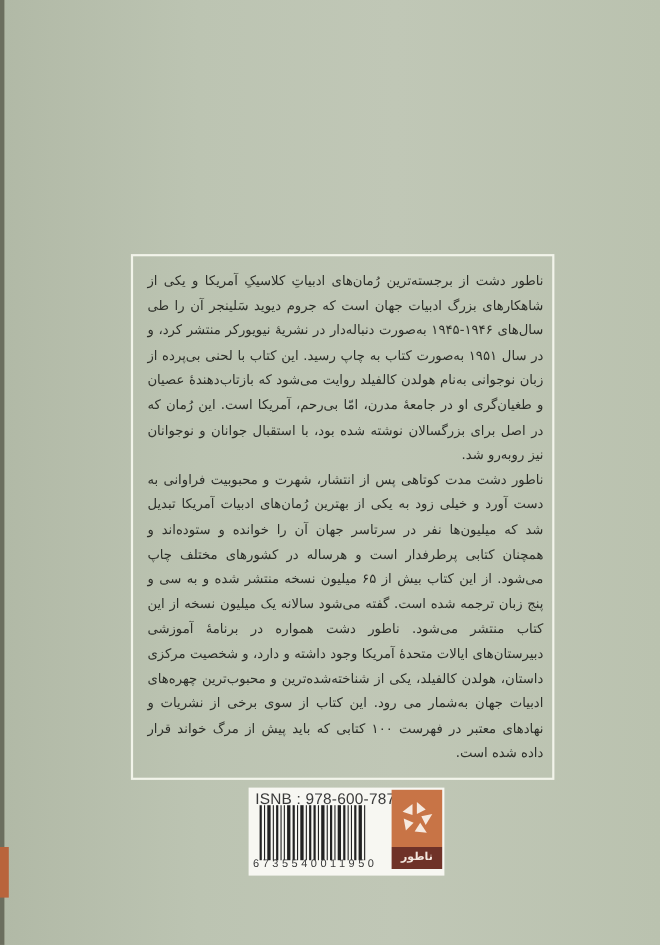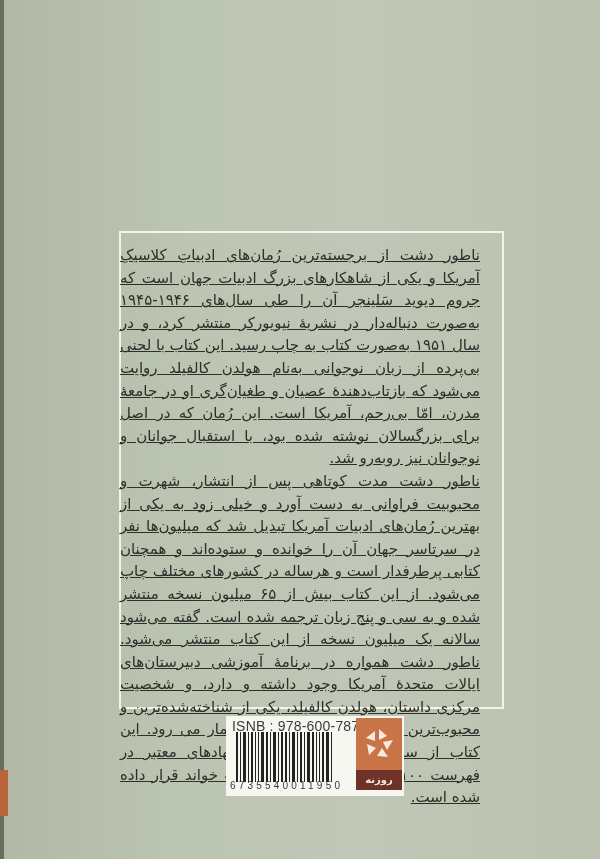--- a/index.html
+++ b/index.html
@@ -20,23 +20,23 @@
     .spine-tab {
       position: absolute; left: 0; top: 770px; width: 8px; height: 46px;
       background: #b9643c;
     }
     .text-box {
       position: absolute; left: 119px; top: 231px; width: 385px; height: 478px;
       border: 2px solid #f2f4ea;
       box-sizing: border-box;
     }
     .blurb {
-      position: absolute; left: 120px; top: 244px; width: 360px;
+      position: absolute; left: 134px; top: 244px; width: 360px;
       direction: rtl; text-align: justify;
-      font-size: 15px; line-height: 22.6px; color: #2d2f29; text-decoration: underline;
+      font-size: 12px; line-height: 22.6px; color: #2d2f29;
     }
     .blurb p { margin: 0; text-align-last: right; }
     .isbn-panel {
       position: absolute; left: 226px; top: 716px; width: 178px; height: 80px;
       background: #f7f7f2;
     }
     .isbn-text {
       position: absolute; left: 6px; top: 2px;
       font-size: 14px; color: #3a3a3a; letter-spacing: 0.2px;
       font-family: "Liberation Sans", sans-serif;
@@ -113,15 +113,15 @@
       <svg width="36" height="36" viewBox="0 0 36 36">
         <g fill="#f6e9df">
           <polygon points="18,3 26,10 18,14"></polygon>
           <polygon points="32,14 26,24 22,16"></polygon>
           <polygon points="27,31 16,30 21,22"></polygon>
           <polygon points="8,29 6,18 15,22"></polygon>
           <polygon points="5,12 14,5 14,15"></polygon>
         </g>
       </svg>
     </div>
-    <div class="logo-bottom">روزنه</div>
+    <div class="logo-bottom">ناطور</div>
   </div>
 </div>
 
 </body></html>

